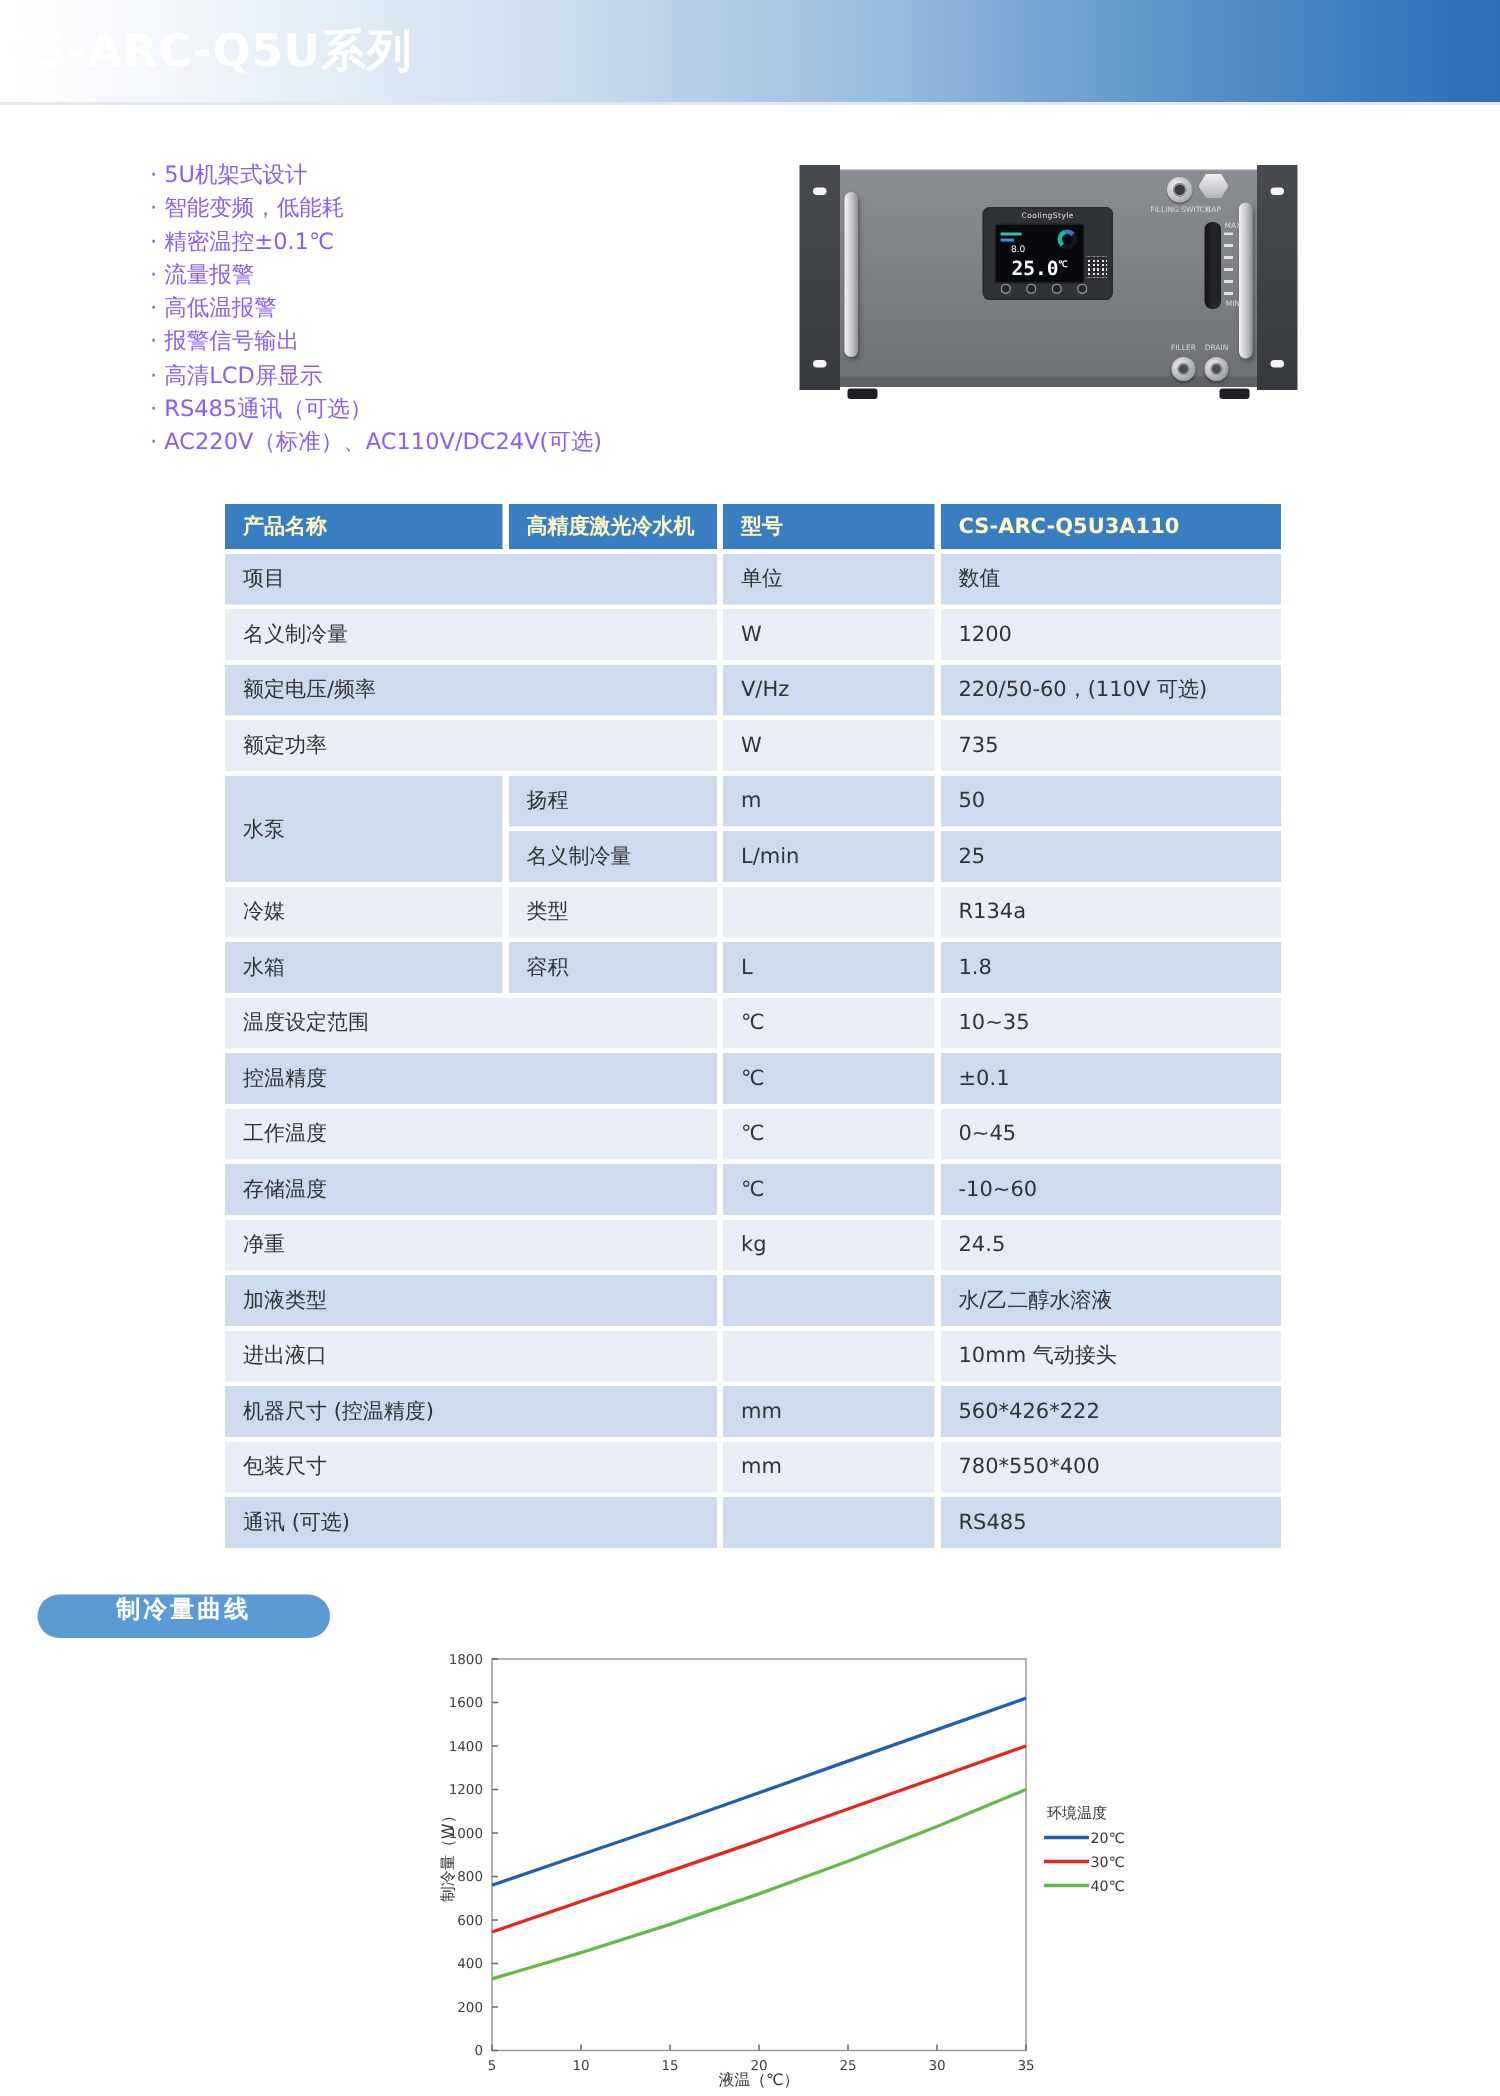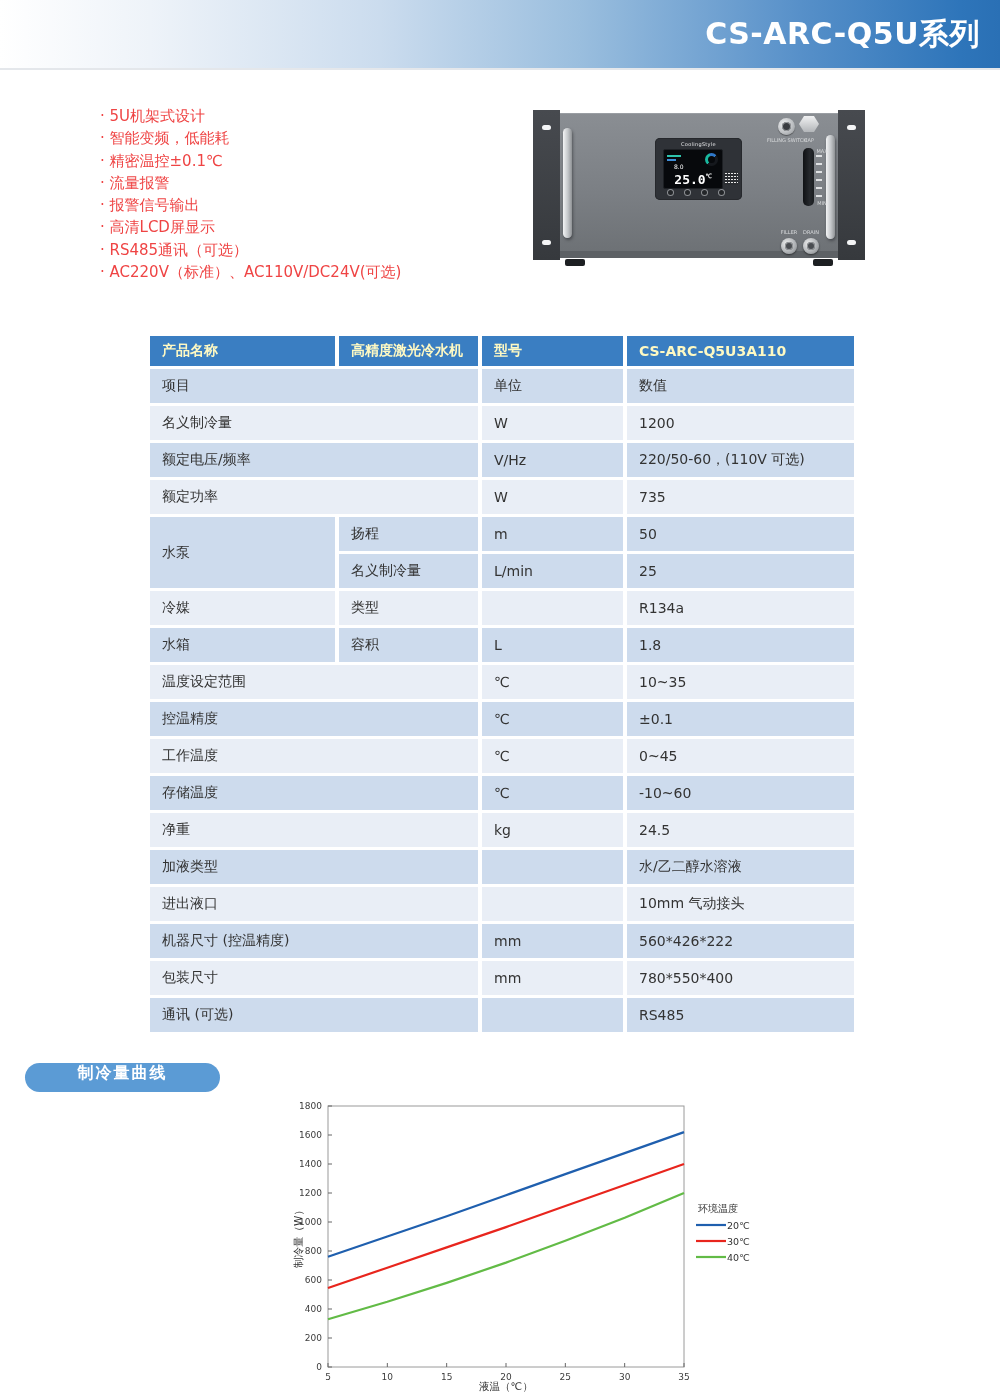--- a/index.html
+++ b/index.html
@@ -3,26 +3,26 @@
 <meta charset="utf-8">
 <style>
   html,body{margin:0;padding:0;background:#fff;}
   .page{position:relative;width:1000px;height:1397px;background:#fff;overflow:hidden;
         font-family:"DejaVu Sans","Liberation Sans",sans-serif;}
 
   
   .banner{position:absolute;left:0;top:0;width:100%;height:70px;box-sizing:border-box;
           background:linear-gradient(to right,#ffffff 0%,#eef3f9 15%,#cbdcee 38%,#9abede 58%,#5790c9 80%,#2e75ba 96%,#2a70b5 100%);
           border-bottom:2px solid #e4e7eb;
-          display:flex;align-items:center;justify-content:flex-end;padding-right:20px;}
+          display:flex;align-items:center;padding-right:20px;}
   .banner h1{margin:0;color:#fff;font-size:30px;font-weight:600;letter-spacing:.5px;}
 
   
   .features{position:absolute;left:100px;top:105px;margin:0;padding:0;list-style:none;
-            font-size:15px;color:#ef4444;}
+            font-size:15px;color:#8b5cf6;}
   .features li{line-height:22.3px;white-space:nowrap;}
 
   
   .spec{position:absolute;left:150px;top:336px;width:706px;border-collapse:collapse;
         table-layout:fixed;font-size:14px;color:#333;}
   .spec th{background:#3a7ec2;color:#fef9c3;font-weight:bold;height:30px;text-align:left;
            padding:0 0 0 12px;border-right:4px solid #fff;border-bottom:3px solid #fff;overflow:hidden;}
   .spec td{height:34px;padding:0 0 0 12px;border-right:4px solid #fff;border-bottom:3px solid #fff;
            overflow:hidden;white-space:nowrap;margin-left:12px;}
   .spec tr.dark td{background:#cddbed;}
@@ -96,20 +96,21 @@
 
   <header class="banner">
     <h1>CS-ARC-Q5U系列</h1>
   </header>
 
   <ul class="features">
       <li>· 5U机架式设计</li>
       <li>· 智能变频，低能耗</li>
       <li>· 精密温控±0.1℃</li>
       <li>· 流量报警</li>
+      <li>· 高低温报警</li>
       <li>· 报警信号输出</li>
       <li>· 高清LCD屏显示</li>
       <li>· RS485通讯（可选）</li>
       <li>· AC220V（标准）、AC110V/DC24V(可选)</li>
     </ul>
 
   <div class="device">
     <div class="ear left">
       <div class="hole t"></div>
       <div class="hole b"></div>

